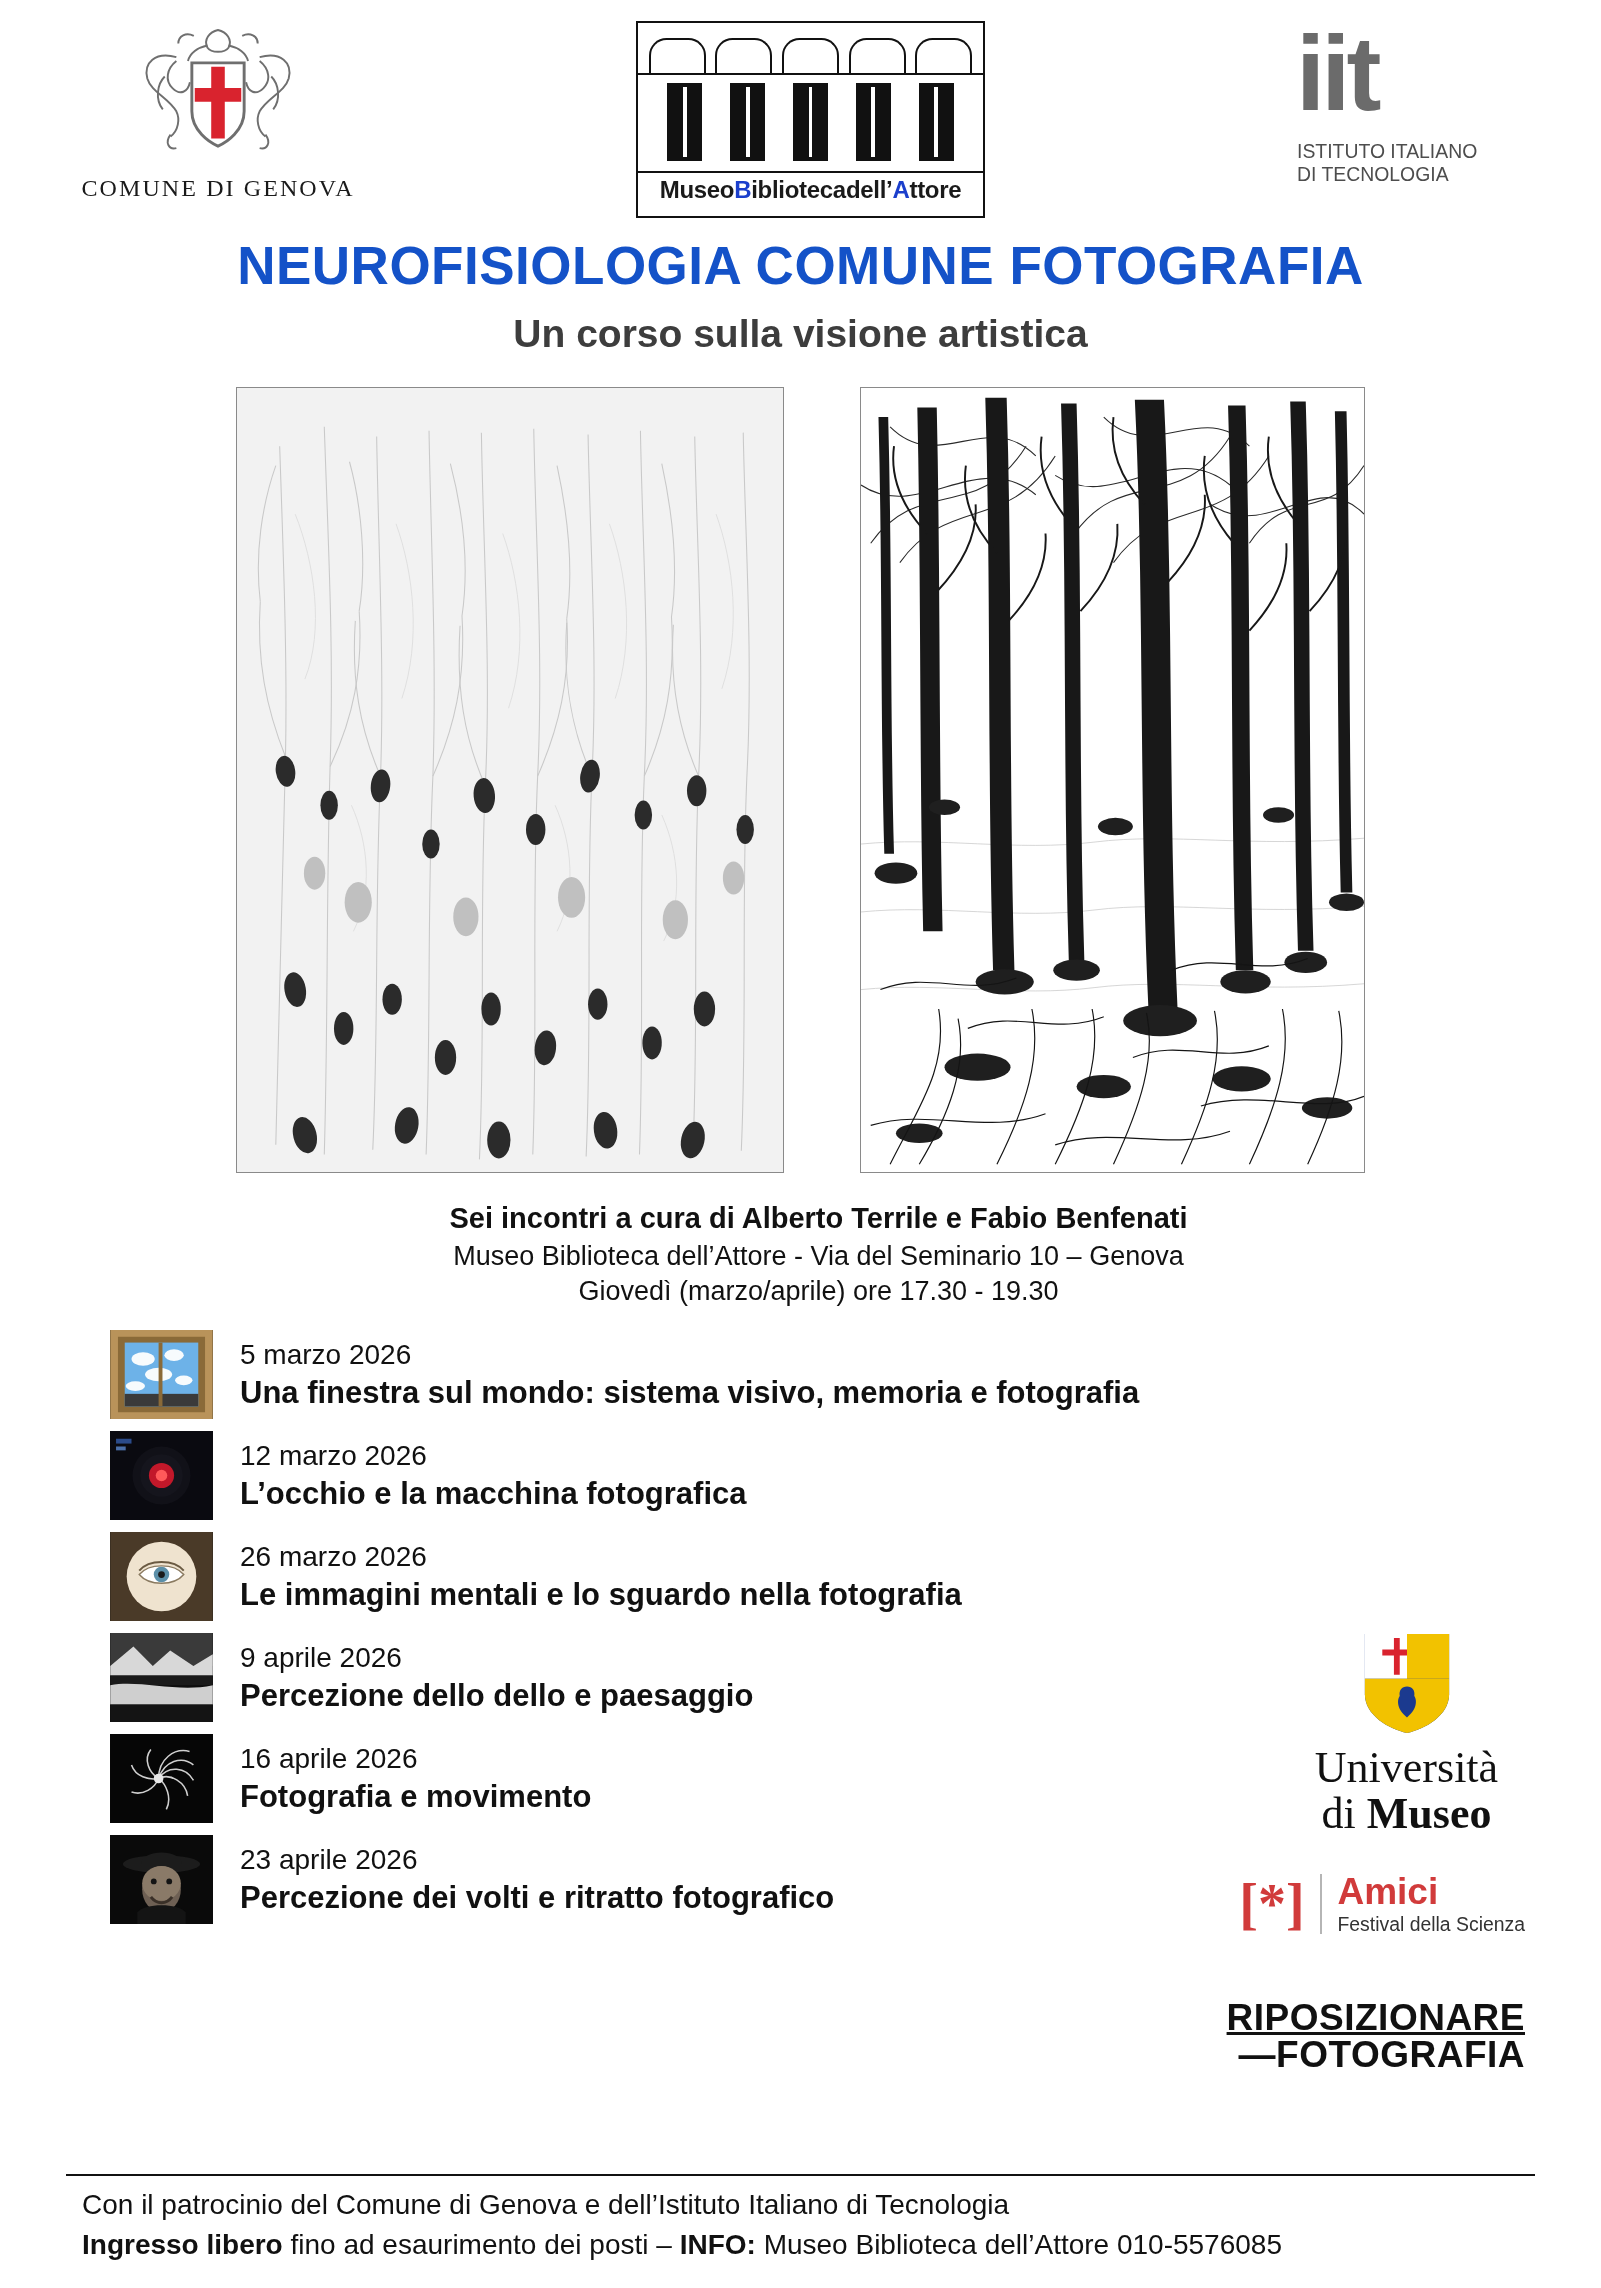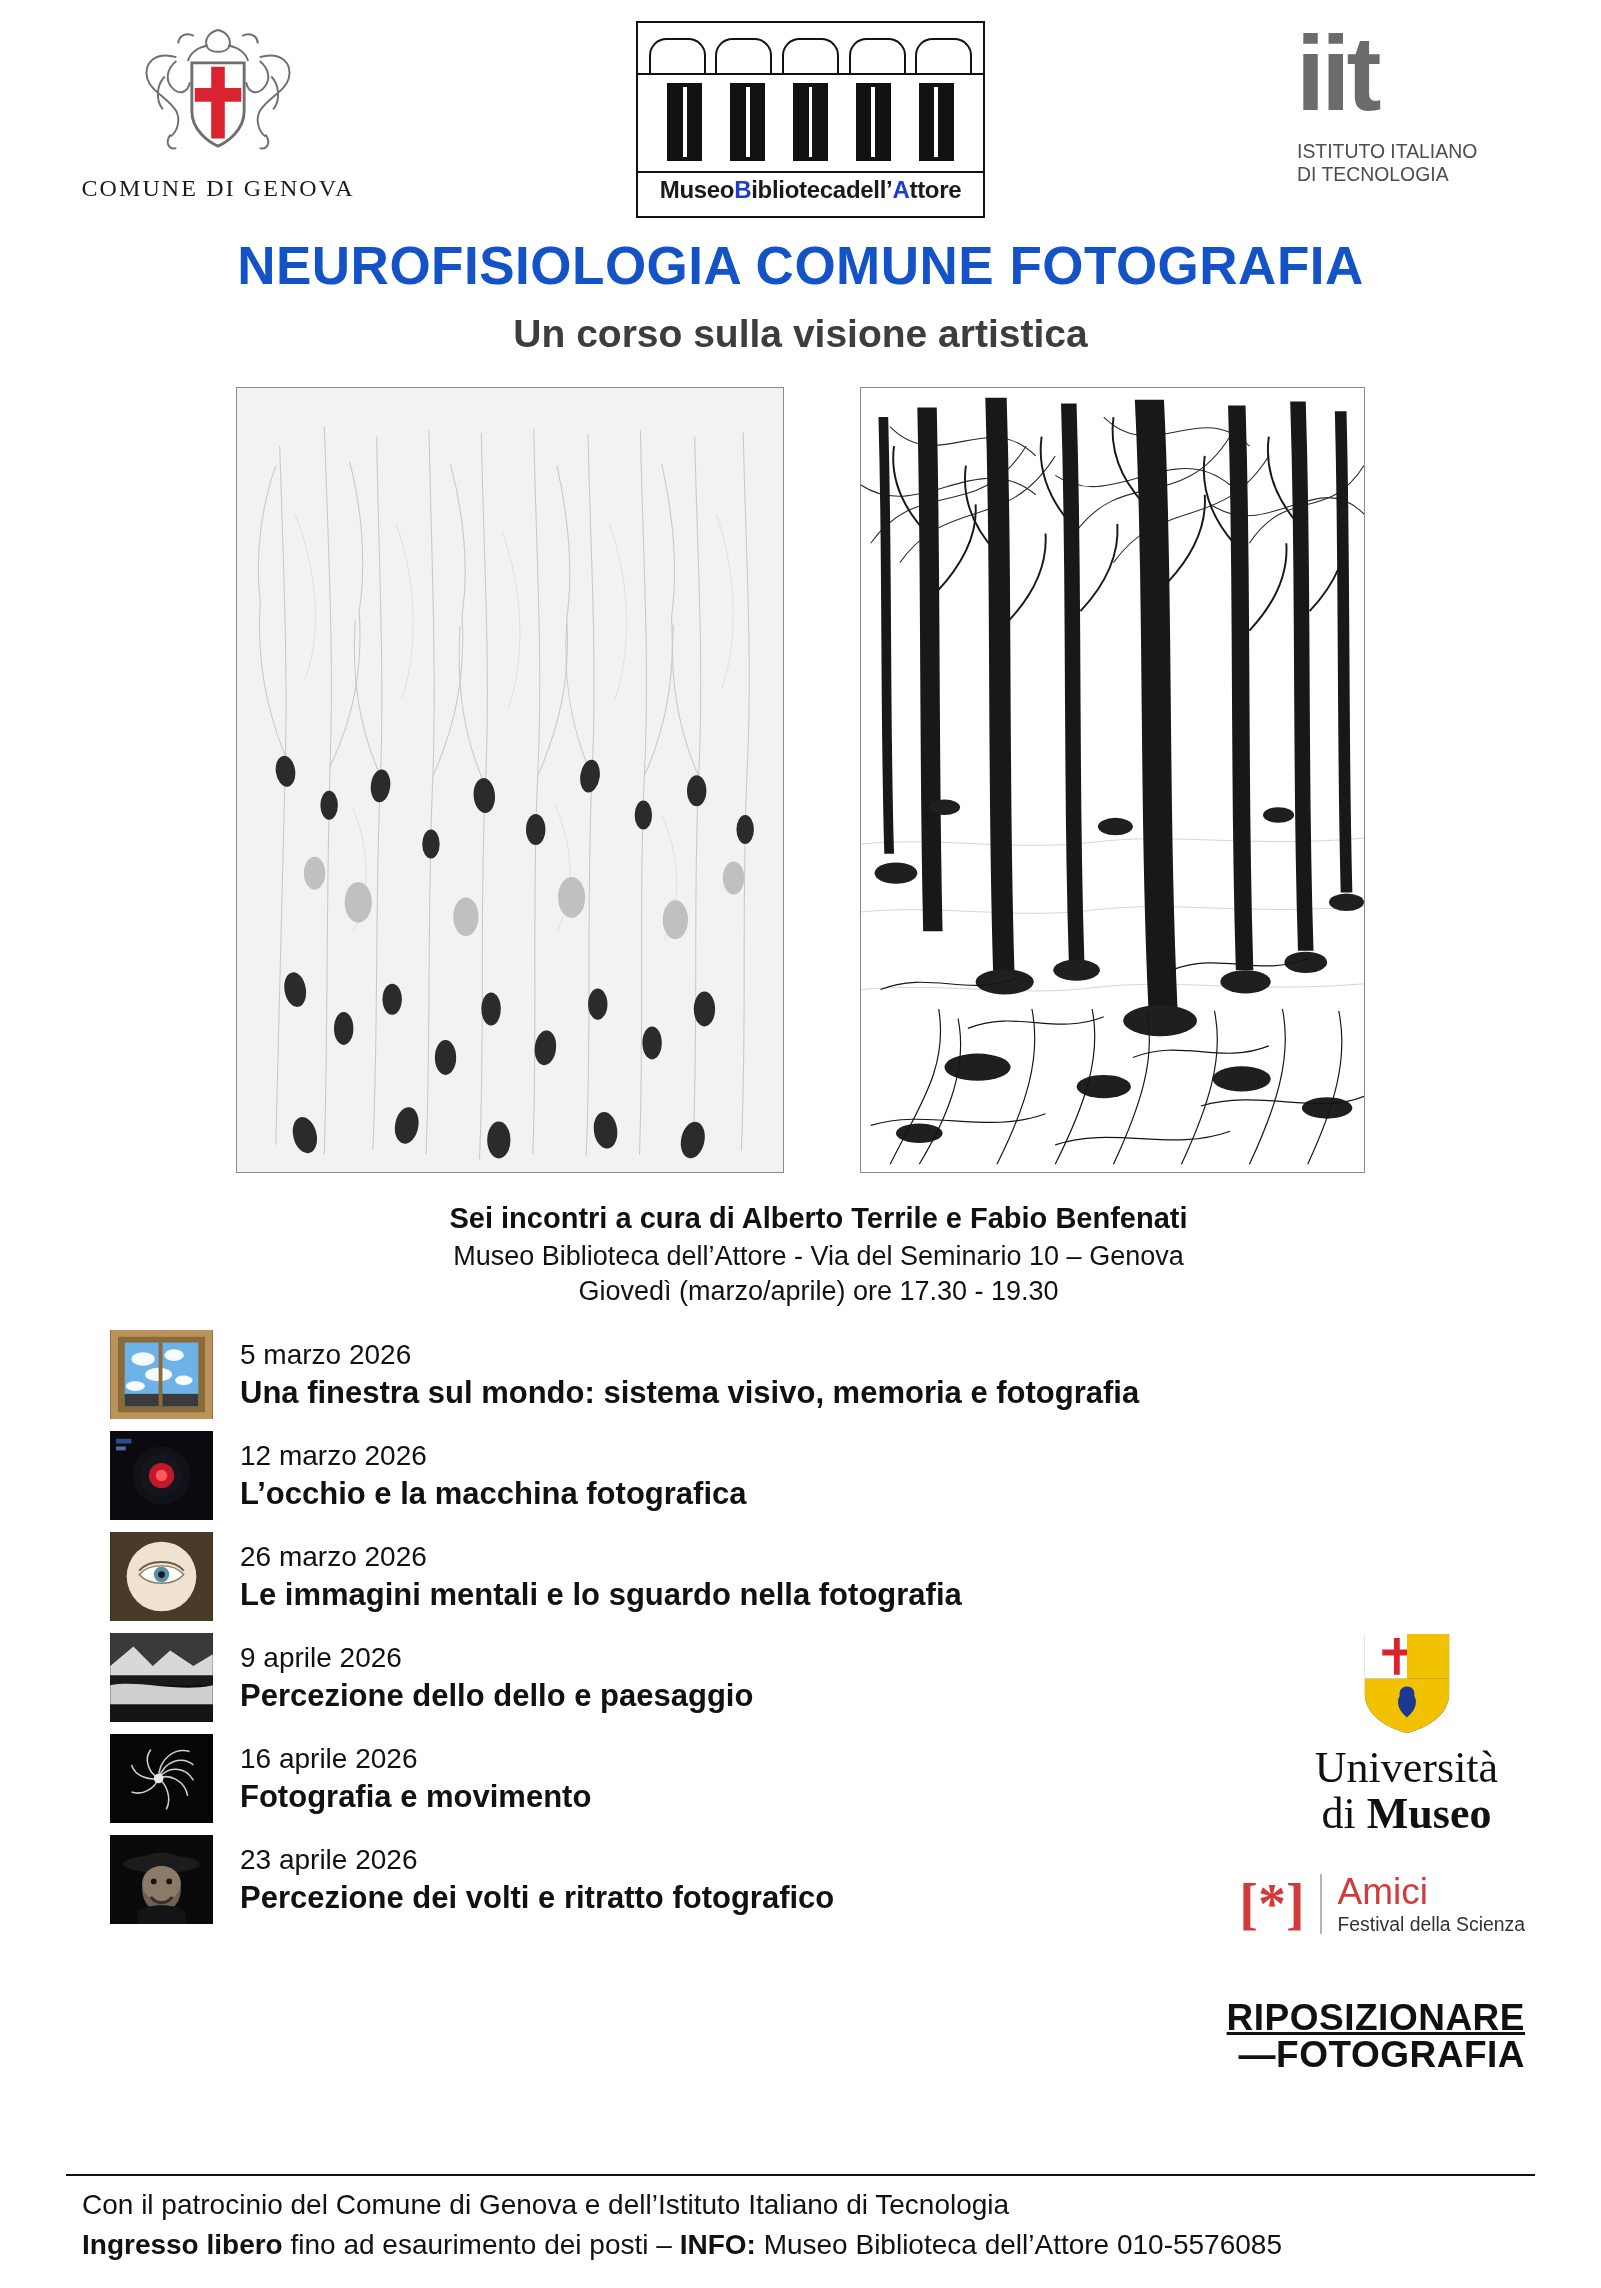--- a/index.html
+++ b/index.html
@@ -167,21 +167,21 @@
   .amici {
     position:absolute; right:76px; top:1873px;
     display:flex; align-items:center; gap:15.5px;
   }
   .amici-star {
     color:#d13b3b; font-size:56px; font-weight:bold;
     font-family:"Liberation Serif", serif; line-height:1;
   }
   .amici-div { width:1.9px; height:60px; background:#b5b5b5; }
   .amici-txt { line-height:1.05; }
-  .amici-txt .a1 { font-size:37px; color:#d13b3b; font-weight:normal; }
+  .amici-txt .a1 { font-size:37px; color:#d13b3b; font-weight:bold; }
   .amici-txt .a2 { font-size:19.4px; color:#333; margin-top:1.9px; }
 
   .riposizionare {
     position:absolute; right:76px; top:1999px;
     text-align:right; line-height:1.0;
   }
   .riposizionare .r1 { font-size:37px; font-weight:bold; color:#111; letter-spacing:0.5px;text-decoration:underline;}
   .riposizionare .r2 { font-size:37px; font-weight:bold; color:#111; letter-spacing:0.5px;}
 
   

